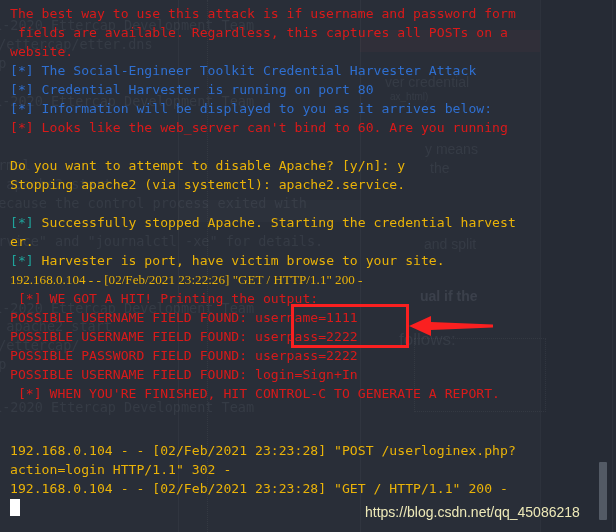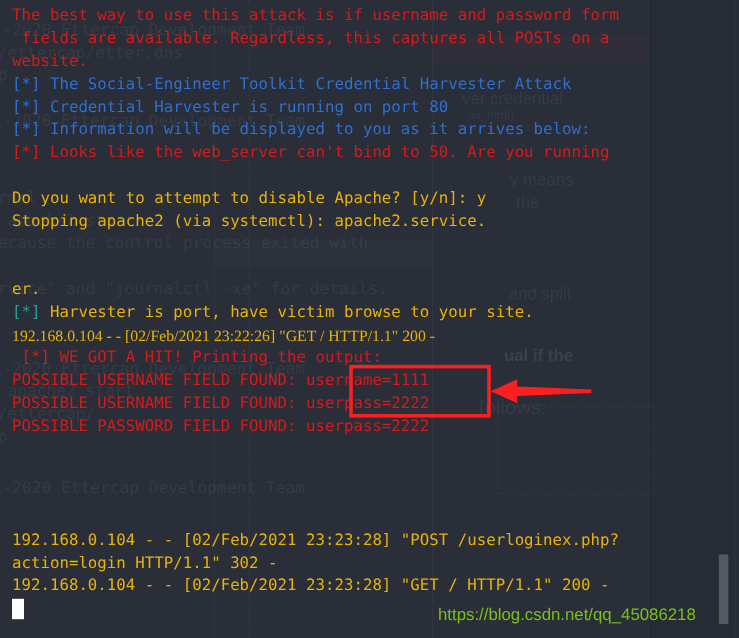--- a/index.html
+++ b/index.html
@@ -97,21 +97,21 @@
     position: absolute;
     z-index: 5;
     background: rgba(190,198,212,0.30);
     border-radius: 1px;
   }
 
   
   .watermark {
     position: absolute;
     z-index: 7;
-    color: #84cc16;
+    color: #fef9c3;
     font-family: "Liberation Sans", sans-serif;
     font-size: 14px;
     white-space: pre;
     opacity: 0.92;
   }
 </style>
 </head>
 <body>
 
 <div id="screen">
@@ -152,30 +152,33 @@
       </div>
   </div>
 
   <div class="term" id="term">
       <div class="trow" style="top: 4px;"><span class="c-red">The best way to use this attack is if username and password form</span></div>
       <div class="trow" style="top: 23px;"><span class="c-red"> fields are available. Regardless, this captures all POSTs on a</span></div>
       <div class="trow" style="top: 42px;"><span class="c-red">website.</span></div>
       <div class="trow" style="top: 61px;"><span class="c-blue">[*] The Social-Engineer Toolkit Credential Harvester Attack</span></div>
       <div class="trow" style="top: 80px;"><span class="c-blue">[*] Credential Harvester is running on port 80</span></div>
       <div class="trow" style="top: 99px;"><span class="c-blue">[*] Information will be displayed to you as it arrives below:</span></div>
-      <div class="trow" style="top: 118px;"><span class="c-red">[*] Looks like the web_server can't bind to 50. Are you running</span></div>
+      <div class="trow" style="top: 118px;"><span class="c-red">[*] Looks like the web_server can't bind to 60. Are you running</span></div>
       <div class="trow" style="top: 156px;"><span class="c-white">Do you want to attempt to disable Apache? [y/n]: y</span></div>
       <div class="trow" style="top: 175px;"><span class="c-white">Stopping apache2 (via systemctl): apache2.service.</span></div>
+      <div class="trow" style="top: 213px;"><span class="c-teal">[*]</span><span class="c-white"> Successfully stopped Apache. Starting the credential harvest</span></div>
       <div class="trow" style="top: 232px;"><span class="c-white">er.</span></div>
       <div class="trow" style="top: 251px;"><span class="c-teal">[*]</span><span class="c-white"> Harvester is port, have victim browse to your site.</span></div>
       <div class="trow" style="top: 270px; font-family: Liberation Serif, serif;"><span class="c-white">192.168.0.104 - - [02/Feb/2021 23:22:26] "GET / HTTP/1.1" 200 -</span></div>
       <div class="trow" style="top: 289px;"><span class="c-red"> [*] WE GOT A HIT! Printing the output:</span></div>
       <div class="trow" style="top: 308px;"><span class="c-red">POSSIBLE USERNAME FIELD FOUND: username=1111</span></div>
       <div class="trow" style="top: 327px;"><span class="c-red">POSSIBLE USERNAME FIELD FOUND: userpass=2222</span></div>
       <div class="trow" style="top: 346px;"><span class="c-red">POSSIBLE PASSWORD FIELD FOUND: userpass=2222</span></div>
+      <div class="trow" style="top: 365px;"><span class="c-red">POSSIBLE USERNAME FIELD FOUND: login=Sign+In</span></div>
+      <div class="trow" style="top: 384px;"><span class="c-red"> [*] WHEN YOU'RE FINISHED, HIT CONTROL-C TO GENERATE A REPORT.</span></div>
       <div class="trow" style="top: 403px;"><span class="c-white"></span></div>
       <div class="trow" style="top: 422px;"><span class="c-white"></span></div>
       <div class="trow" style="top: 441px;"><span class="c-white">192.168.0.104 - - [02/Feb/2021 23:23:28] "POST /userloginex.php?</span></div>
       <div class="trow" style="top: 460px;"><span class="c-white">action=login HTTP/1.1" 302 -</span></div>
       <div class="trow" style="top: 479px;"><span class="c-white">192.168.0.104 - - [02/Feb/2021 23:23:28] "GET / HTTP/1.1" 200 -</span></div>
     </div>
 
   <div class="cursor" id="cursor" style="left: 10px; top: 499px; width: 10px; height: 17px;"></div>
 
   <div class="scroll-thumb" id="scroll-thumb" style="left: 599px; top: 462px; width: 8px; height: 58px;"></div>

